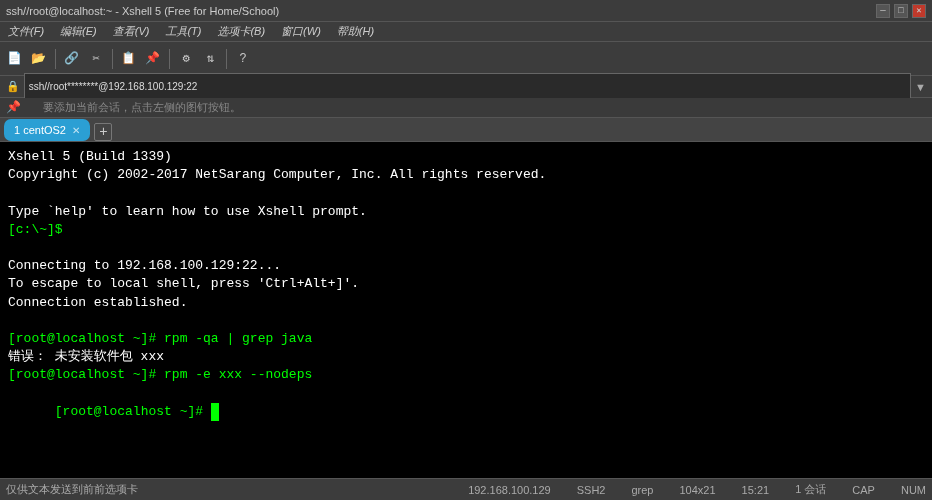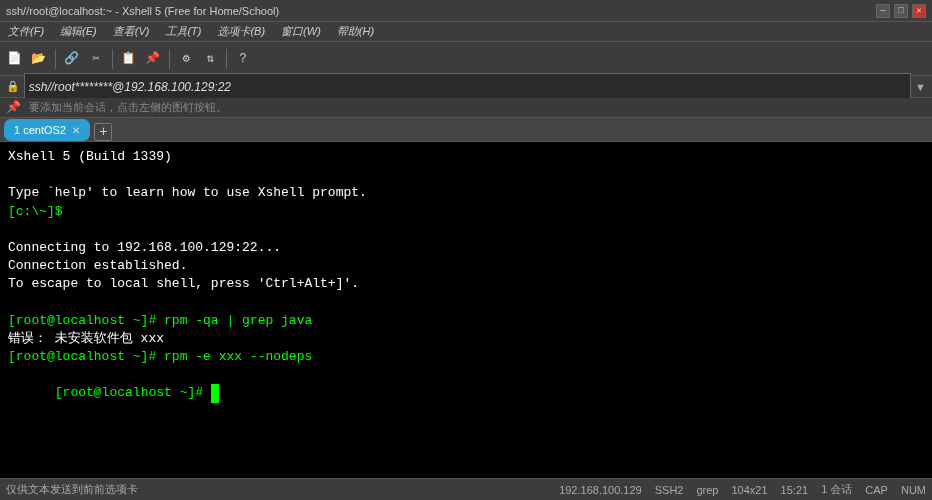--- a/index.html
+++ b/index.html
@@ -105,26 +105,25 @@
     }
     .address-text {
       color: #aaa;
       font-size: 11px;
       font-family: 'Microsoft YaHei', Arial, sans-serif;
     }
     .address-input {
       background: #2a2a2a;
       border: 1px solid #666;
       color: #ddd;
-      font-size: 12px;
+      font-size: 10px;
       padding: 1px 4px;
       flex: 1;
       height: 28px;
       outline: none;
-      font-style: italic;
     }
 
     
     .hint-bar {
       background: #3a3a3a;
       height: 20px;
       display: flex;
       align-items: center;
       padding: 0 6px;
       border-bottom: 1px solid #555;
@@ -198,21 +197,21 @@
       right: 0;
     }
     .status-text {
       color: #aaa;
       font-size: 11px;
       font-family: 'Microsoft YaHei', Arial, sans-serif;
     }
     .status-right {
       margin-left: auto;
       display: flex;
-      gap: 13px;
+      gap: 26px;
       align-items: center;
     }
     .status-item {
       color: #aaa;
       font-size: 11px;
       font-family: 'Microsoft YaHei', Arial, sans-serif;
     }
 
     .main-content {
       display: flex;
@@ -269,40 +268,41 @@
   </div>
 
   <div class="address-bar">
     <span class="address-text">🔒</span>
     <input class="address-input" readonly="" value="ssh//root********@192.168.100.129:22" style="">
     <span class="address-text">▼</span>
   </div>
 
   <div class="hint-bar">
     <span style="color:#888;font-size:12px;">📌</span>
-    <span class="hint-text" style="margin-left:8px;">要添加当前会话，点击左侧的图钉按钮。</span>
+    <span class="hint-text" style="margin-left:22px;">要添加当前会话，点击左侧的图钉按钮。</span>
   </div>
 
   <div class="tab-bar">
     <div class="tab">
       <span>1 centOS2</span>
       <span style="font-size:10px;opacity:0.7;">✕</span>
     </div>
     <div class="tab-add">+</div>
   </div>
 
   <div class="terminal-wrapper">
     <div class="term-line white">Xshell 5 (Build 1339)</div>
+    <div class="term-line white">Copyright (c) 2002-2017 NetSarang Computer, Inc. All rights reserved.</div>
     <div class="term-line white">&nbsp;</div>
     <div class="term-line white">Type `help' to learn how to use Xshell prompt.</div>
     <div class="term-line green">[c:\~]$</div>
     <div class="term-line white">&nbsp;</div>
     <div class="term-line white">Connecting to 192.168.100.129:22...</div>
+    <div class="term-line white">To escape to local shell, press 'Ctrl+Alt+]'.</div>
     <div class="term-line white">Connection established.</div>
-    <div class="term-line white">To escape to local shell, press 'Ctrl+Alt+]'.</div>
     <div class="term-line white">&nbsp;</div>
     <div class="term-line green">[root@localhost ~]# rpm -qa | grep java</div>
     <div class="term-line white">错误： 未安装软件包 xxx</div>
     <div class="term-line green">[root@localhost ~]# rpm -e xxx --nodeps</div>
     <div class="term-line green">
       <span>[root@localhost ~]# </span><span style="background:#00ff00;width:8px;display:inline-block;">&nbsp;</span>
     </div>
   </div>
 
   <div class="status-bar">

